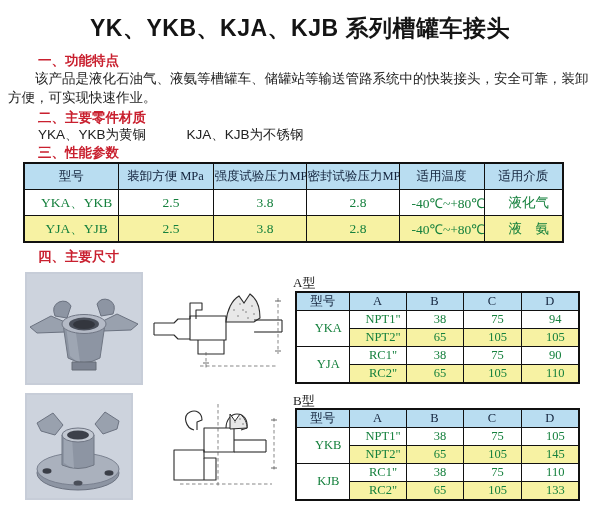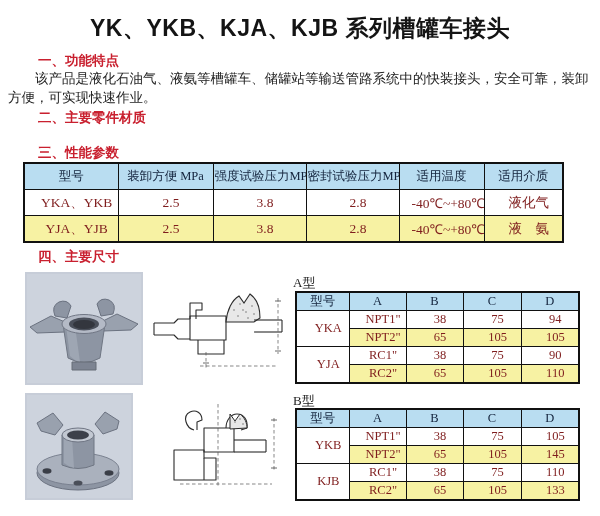--- a/index.html
+++ b/index.html
@@ -25,21 +25,21 @@
   table.grid{
     position:absolute; border-collapse:collapse; table-layout:fixed;
     background:#fff; border:2px solid #111;
     font-family:"Liberation Serif", serif;
   }
   .grid th,.grid td{
     border:1px solid #111; text-align:center; vertical-align:middle;
     padding:0 1px; font-weight:normal; white-space:nowrap; overflow:hidden;
   }
   .grid th{background:#b9ddf1; color:#13233c; font-size:12.5px;}
-  .grid td{font-size:13px; color:#7f1d1d;padding-left:12px;}
+  .grid td{font-size:13px; color:#15803d;padding-left:12px;}
   .row-yellow td{background:#f7f2a3;}
   .model-cell{background:#fff;margin-left:48px;}
   #perf-table{left:23px; top:162px; width:539px;}
   #perf-table th{height:25px;}
   #perf-table td{height:25px; font-size:13.5px;}
   #dim-table-a{left:295px; top:291px; width:283px;}
   #dim-table-b{left:295px; top:408px; width:283px;}
   .dim th{height:16px;}
   .dim td{height:17px; font-size:12.5px;}
   .type-label{
@@ -58,20 +58,21 @@
 <body>
 
 <div class="page">
 
   <div class="page-title">YK、YKB、KJA、KJB 系列槽罐车接头</div>
 
   <div class="sec-heading" id="h1">一、功能特点</div>
   <div class="body-text">该产品是液化石油气、液氨等槽罐车、储罐站等输送管路系统中的快装接头，安全可靠，装卸方便，可实现快速作业。</div>
 
   <div class="sec-heading" id="h2">二、主要零件材质</div>
+  <div class="mat-text">YKA、YKB为黄铜　　　KJA、KJB为不锈钢</div>
 
   <div class="sec-heading" id="h3">三、性能参数</div>
 
   <table class="grid" id="perf-table">
     <colgroup>
       <col style="width:94px">
         <col style="width:95px">
         <col style="width:93px">
       <col style="width:93px">
         <col style="width:85px">

